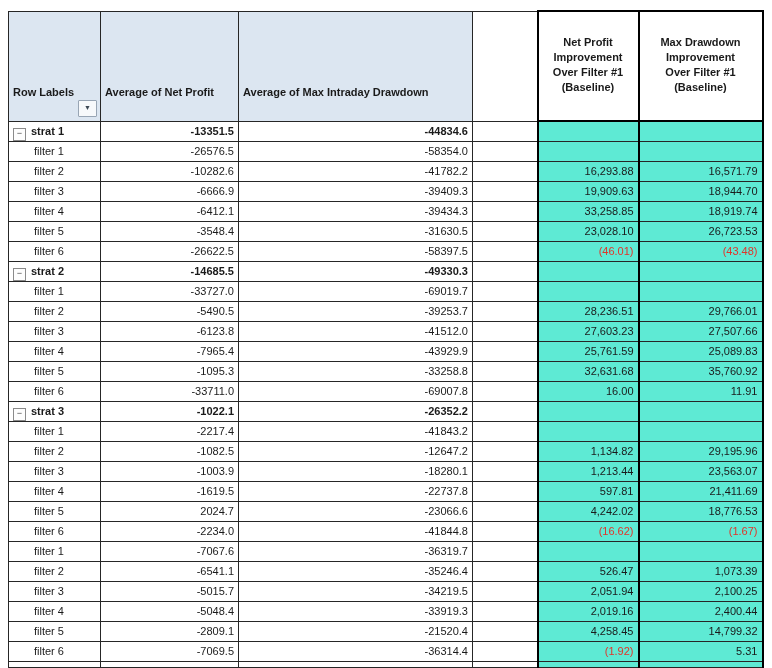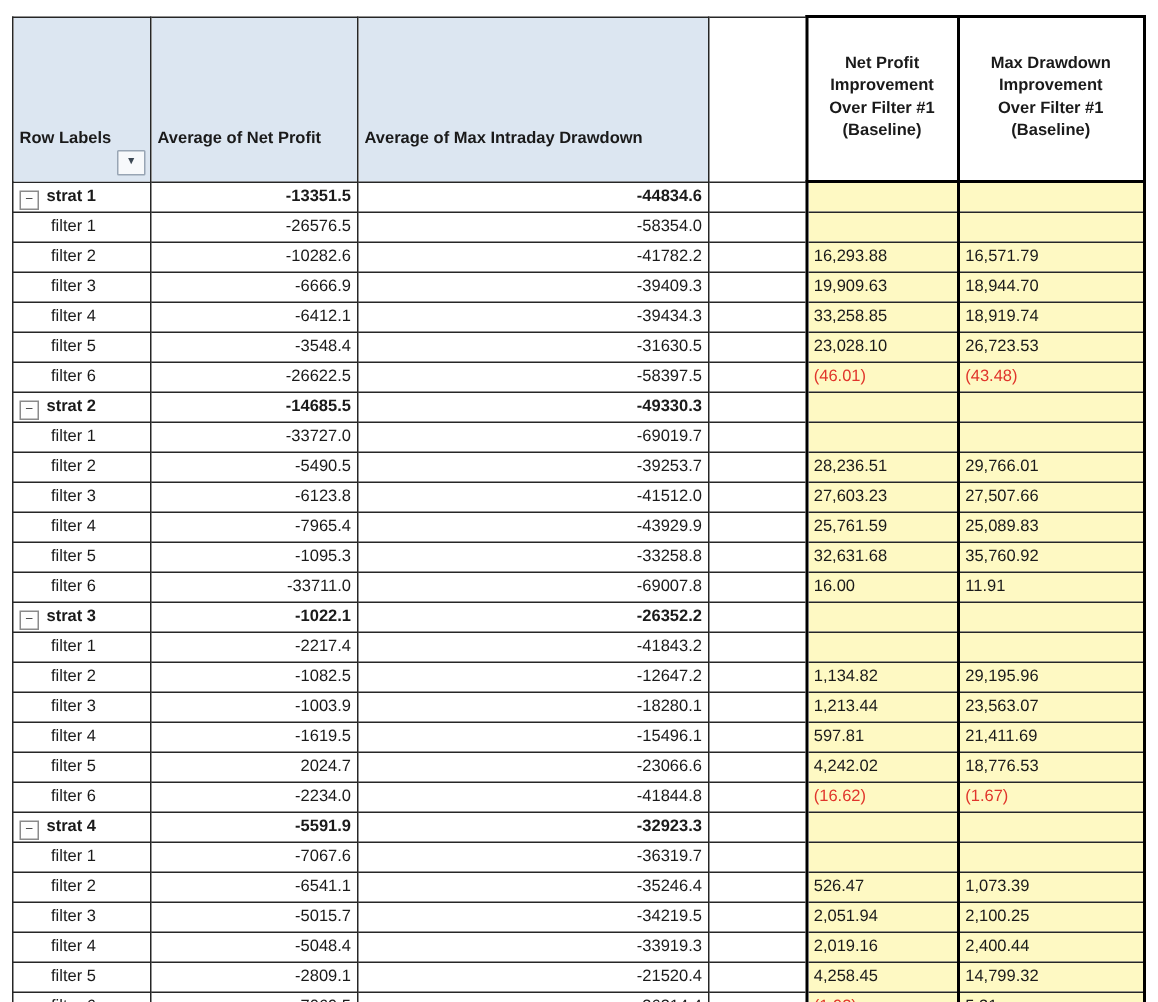--- a/index.html
+++ b/index.html
@@ -46,21 +46,21 @@
     font-size:7px;color:#3c4854;line-height:13px;text-align:center;
     cursor:default;
   }
   
   td.c-label{border:1px solid var(--grid);text-align:left;}
   td.c-num{border:1px solid var(--grid);text-align:right;}
   td.c-spacer{border:1px solid var(--grid);background:#fff;}
   td.c-imp{
     border-top:1px solid var(--grid);border-bottom:1px solid var(--grid);
     border-left:2px solid var(--thick);border-right:2px solid var(--thick);
-    background:#fef9c3;
+    text-align:right;background:#5eead4;
   }
   tr.strat td{font-weight:bold;margin-top:20px;}
   tr.filter td.c-label{padding-left:25px;font-weight:normal;}
   tr.filter td{font-weight:normal;}
   .collapse{
     display:inline-block;width:11px;height:11px;
     border:1px solid #8a8a8a;background:#fdfdfd;
     font-size:9px;line-height:9px;text-align:center;color:#444;
     margin-right:5px;vertical-align:-1px;font-weight:normal;
   }
@@ -240,48 +240,40 @@
           <td class="c-label"><span>filter 3</span></td>
           <td class="c-num">-1003.9</td>
           <td class="c-num">-18280.1</td>
           <td class="c-spacer"></td>
           <td class="c-imp">1,213.44</td>
           <td class="c-imp">23,563.07</td>
         </tr>
         <tr class="filter">
           <td class="c-label"><span>filter 4</span></td>
           <td class="c-num">-1619.5</td>
-          <td class="c-num">-15496.1</td>
+          <td class="c-num">-22737.8</td>
           <td class="c-spacer"></td>
           <td class="c-imp">597.81</td>
           <td class="c-imp">21,411.69</td>
         </tr>
         <tr class="filter">
           <td class="c-label"><span>filter 5</span></td>
           <td class="c-num">2024.7</td>
           <td class="c-num">-23066.6</td>
           <td class="c-spacer"></td>
           <td class="c-imp">4,242.02</td>
           <td class="c-imp">18,776.53</td>
         </tr>
         <tr class="filter">
           <td class="c-label"><span>filter 6</span></td>
           <td class="c-num">-2234.0</td>
           <td class="c-num">-41844.8</td>
           <td class="c-spacer"></td>
           <td class="c-imp neg">(16.62)</td>
           <td class="c-imp neg">(1.67)</td>
-        </tr>
-        <tr class="strat">
-          <td class="c-label"><span class="collapse">−</span><span>strat 4</span></td>
-          <td class="c-num">-5591.9</td>
-          <td class="c-num">-32923.3</td>
-          <td class="c-spacer"></td>
-          <td class="c-imp"></td>
-          <td class="c-imp"></td>
         </tr>
         <tr class="filter">
           <td class="c-label"><span>filter 1</span></td>
           <td class="c-num">-7067.6</td>
           <td class="c-num">-36319.7</td>
           <td class="c-spacer"></td>
           <td class="c-imp"></td>
           <td class="c-imp"></td>
         </tr>
         <tr class="filter">

